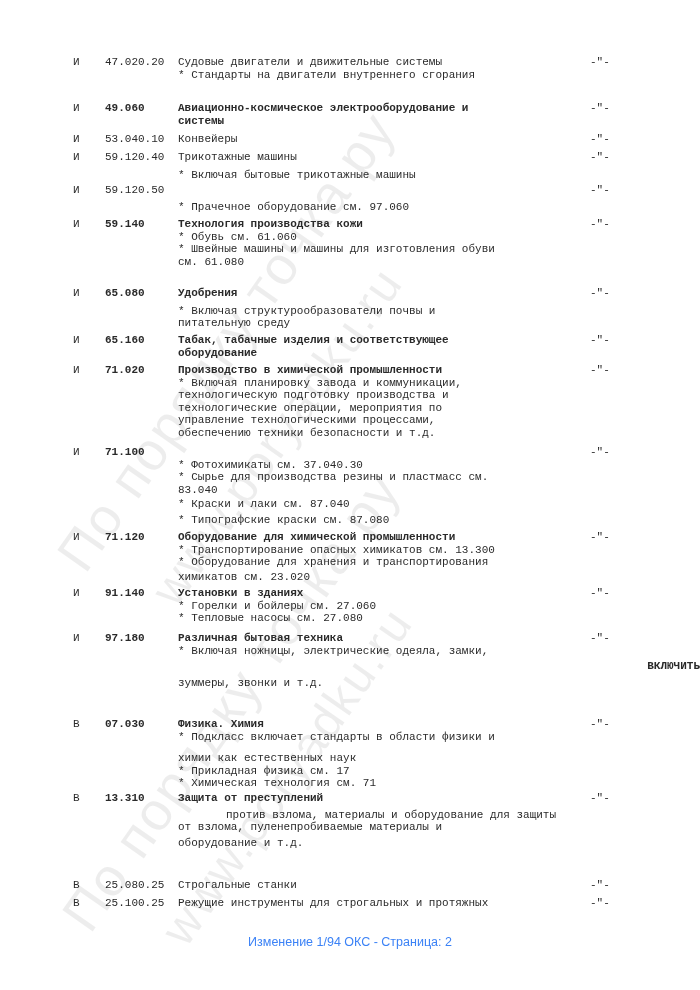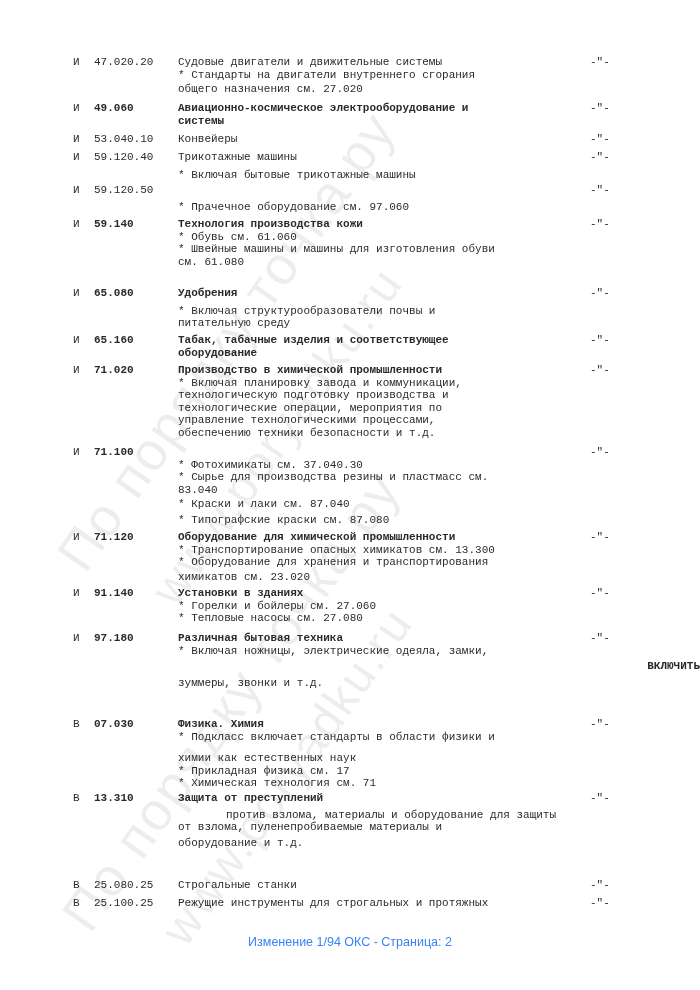--- a/index.html
+++ b/index.html
@@ -14,21 +14,21 @@
     .wm {
       position: absolute; white-space: nowrap;
       font-family: "Liberation Sans", "DejaVu Sans", sans-serif;
       color: rgba(0,0,0,0.07); transform-origin: left bottom;
       transform: rotate(-55deg); letter-spacing: 2px;
     }
     .content { position: absolute; left: 0; top: 0; width: 700px; z-index: 1; }
     .entry { position: absolute; left: 0; width: 700px; }
     .line { height: 12.6px; line-height: 12.6px; font-size: 11px; position: relative; white-space: pre; }
     .col-letter { position: absolute; left: 73px; top: 0; }
-    .col-code { position: absolute; left: 94px; top: 0; }
+    .col-code { position: absolute; left: 105px; top: 0; }
     .col-desc { position: absolute; left: 178px; top: 0; }
     .col-mark { position: absolute; left: 590px; top: 0; }
     .bold { font-weight: bold; }
     .section-title { position: absolute; left: 0; width: 700px; text-align: center; font-weight: bold; font-size: 11px; padding-left: 20px; box-sizing: border-box; }
     .footer {
       position: absolute; left: 0; width: 700px; top: 935px; text-align: center;
       font-family: Liberation Sans, sans-serif; font-size: 12.5px; color: #3b82f6;
     }
   </style>
 </head>
@@ -46,21 +46,20 @@
   <div class="content">
 
     <div class="entry" style="top:56px;">
       <div class="line">
         <span class="col-letter">И</span>
         <span class="col-code">47.020.20</span>
         <span class="col-desc">Судовые двигатели и движительные системы</span>
         <span class="col-mark">-"-</span>
       </div>
       <div class="line"><span class="col-desc">* Стандарты на двигатели внутреннего сгорания</span></div>
-      <div class="line" style="margin-top:2px;"><span class="col-desc">общего назначения см. 27.020</span></div>
     </div>
 
     <div class="entry" style="top:102px;">
       <div class="line bold">
         <span class="col-letter" style="font-weight:normal;">И</span>
         <span class="col-code">49.060</span>
         <span class="col-desc">Авиационно-космическое электрооборудование и</span>
         <span class="col-mark" style="font-weight:normal;">-"-</span>
       </div>
       <div class="line bold"><span class="col-desc">системы</span></div>

